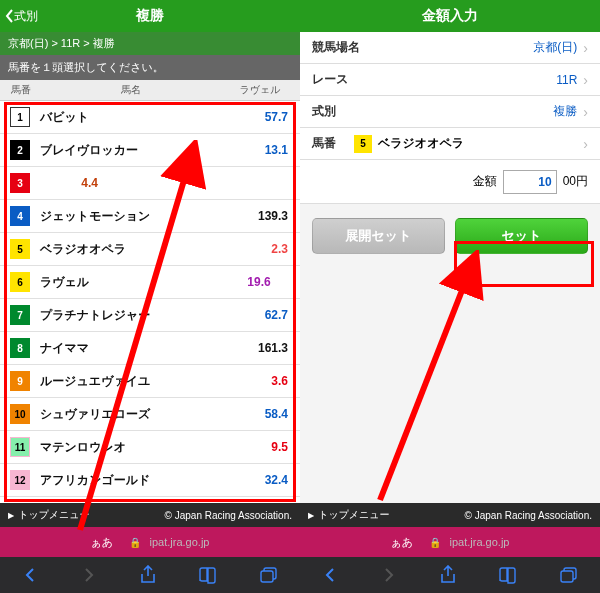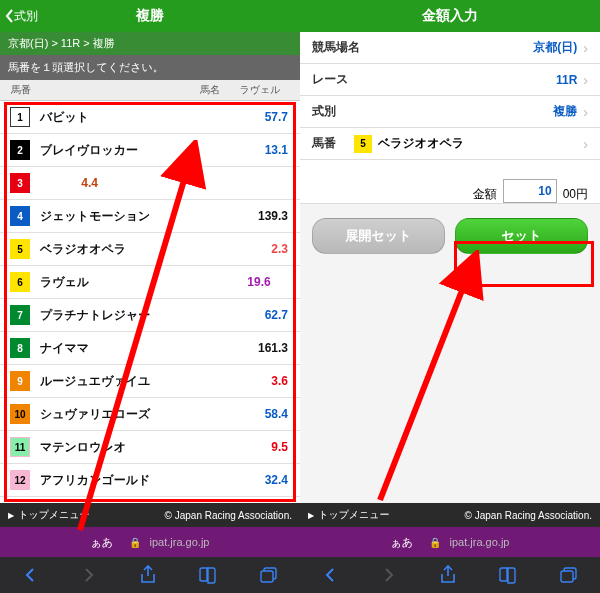--- a/index.html
+++ b/index.html
@@ -6,45 +6,45 @@
 body{display:flex;width:600px;height:593px;background:#fff}
 .pane{width:300px;height:593px;display:flex;flex-direction:column;position:relative;overflow:hidden}
 .topbar{background:#269c1e;color:#fff;height:32px;display:flex;align-items:center;position:relative}
 .topbar .back{position:absolute;left:4px;display:flex;align-items:center;font-size:12px;cursor:pointer}
 .topbar .back svg{margin-right:-2px}
 .topbar .title{flex:1;text-align:center;font-size:14px;font-weight:600}
 .crumb{background:#388c33;color:#fff;font-size:11px;padding:4px 8px}
 .instr{background:#666;color:#fff;font-size:11px;padding:5px 8px}
 .thead{display:flex;background:#ededed;color:#555;font-size:10px;padding:3px 0;border-bottom:1px solid #ccc}
 .thead .c1{width:42px;text-align:center}
-.thead .c2{flex:1;text-align:right}
+.thead .c2{flex:1;text-align:center}
 .thead .c3{width:80px;text-align:center}
 .list{flex:1;overflow:hidden}
 .row{display:flex;align-items:center;height:33px;border-bottom:1px solid #e0e0e0;font-size:12px;background:#fff}
 .row .num{width:20px;height:20px;margin:0 10px;border:1px solid #333;display:flex;align-items:center;justify-content:center;font-size:10px;font-weight:700}
 .row .name{flex:1;font-weight:700;color:#111}
 .row .odds{width:70px;text-align:right;padding-right:12px;font-weight:700}
 .redbox{position:absolute;border:3px solid red;pointer-events:none}
 .footbar{background:#2a2a2a;color:#fff;font-size:10px;height:24px;display:flex;align-items:center;justify-content:space-between;padding:0 8px}
 .footbar .tri{margin-right:4px;font-size:8px}
-.url{background:#701a75;color:#bbb;height:30px;display:flex;align-items:center;justify-content:center;font-size:11px;gap:8px}
+.url{background:#be185d;color:#bbb;height:30px;display:flex;align-items:center;justify-content:center;font-size:11px;gap:8px}
 .url .aa{color:#fff;font-size:11px;margin-right:8px}
 .url .lock{font-size:10px}
 .safari{background:#2b2b2d;height:36px;display:flex;align-items:center;justify-content:space-around;color:#3a82f7}
 .safari svg{display:block}
 .safari .dis{color:#555}
 .kv{display:flex;align-items:center;height:32px;border-bottom:1px solid #ddd;padding:0 12px;font-size:12px;background:#fff}
 .kv .k{color:#333;font-weight:600}
-.kv .v{flex:1;text-align:right;color:#0a5cc4;font-weight:700}
+.kv .v{flex:1;text-align:right;color:#0a5cc4;font-weight:400}
 .kv .chev{color:#bbb;margin-left:6px;font-size:14px}
 .kv .numtag{width:18px;height:18px;display:inline-flex;align-items:center;justify-content:center;font-size:10px;font-weight:700;margin-right:6px}
-.amount{display:flex;align-items:flex-end;justify-content:flex-end;height:44px;border-bottom:1px solid #ddd;padding:0 12px;font-size:12px;gap:6px;background:#fff}
+.amount{display:flex;align-items:center;justify-content:flex-end;height:44px;border-bottom:1px solid #ddd;padding:0 12px;font-size:12px;gap:6px;background:#fff}
 .amount input{width:54px;height:24px;border:1px solid #aaa;text-align:right;padding:0 4px;font-size:12px;color:#0a5cc4;font-weight:600}
 .btns{display:flex;gap:10px;padding:14px 12px;background:#f4f4f4;flex:1;align-content:flex-start;flex-wrap:wrap}
-.btn{flex:1;height:36px;border-radius:14px;display:flex;align-items:center;justify-content:center;font-size:13px;font-weight:700;border:1px solid rgba(0,0,0,.15)}
+.btn{flex:1;height:36px;border-radius:5px;display:flex;align-items:center;justify-content:center;font-size:13px;font-weight:700;border:1px solid rgba(0,0,0,.15)}
 .btn.gray{background:linear-gradient(#cfcfcf,#b8b8b8);color:#fff}
 .btn.green{background:linear-gradient(#4fd33b,#2aa818);color:#fff}
 .arrow{position:absolute;pointer-events:none;z-index:5}
 </style>
 </head>
 <body>
 
 <div class="pane">
   <div class="topbar">
     <div class="back">

